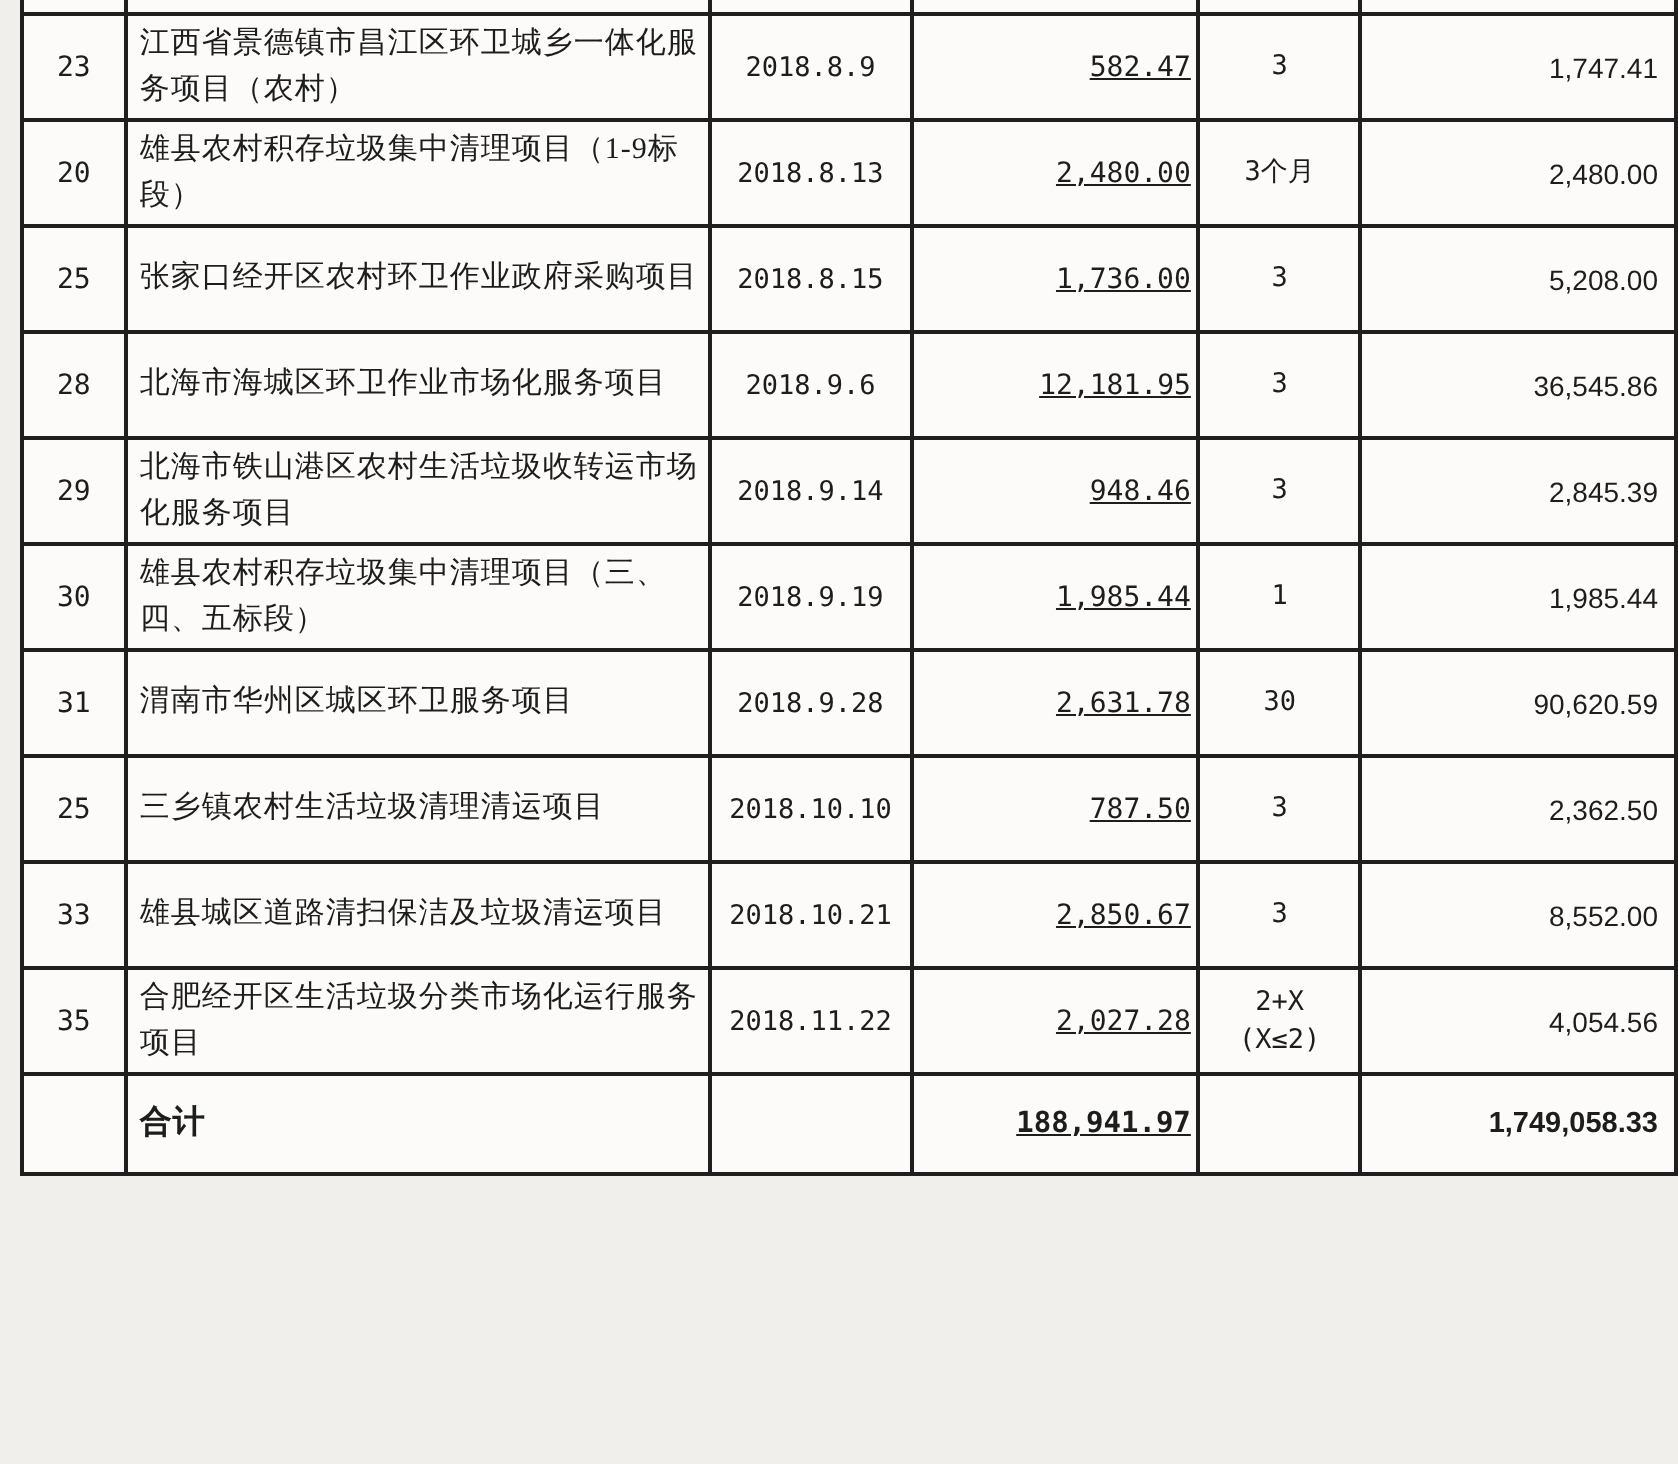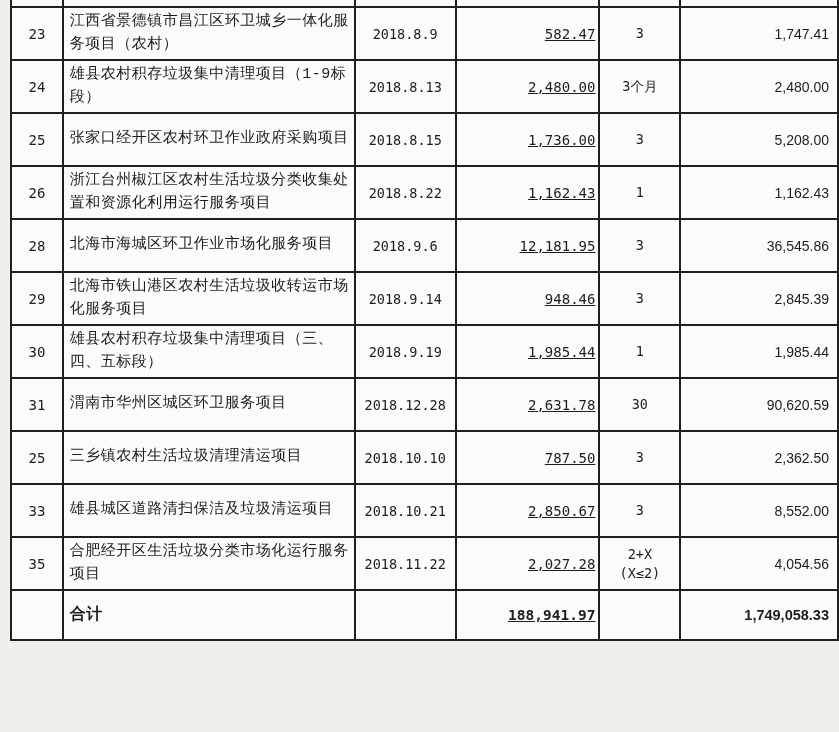--- a/index.html
+++ b/index.html
@@ -45,21 +45,20 @@
     text-align: center;
     font-family: "DejaVu Sans Mono", monospace;
     font-size: 14px;
   }
   td.cell-project {
     text-align: left;
     padding: 2px 4px 2px 6px;
     font-size: 15px;
     line-height: 1.5;
     letter-spacing: 0.5px;
-    font-family: Liberation Mono, monospace;
   }
   td.cell-date {
     text-align: center;
     font-family: "DejaVu Sans Mono", monospace;
     font-size: 13.5px;
   }
   td.cell-amount {
     text-align: right;
     padding-right: 3px;
     font-family: "DejaVu Sans Mono", monospace;
@@ -115,42 +114,34 @@
 
       <tr class="data-row">
           <td class="cell-index">23</td>
           <td class="cell-project">江西省景德镇市昌江区环卫城乡一体化服务项目（农村）</td>
           <td class="cell-date">2018.8.9</td>
           <td class="cell-amount">582.47</td>
           <td class="cell-term">3</td>
           <td class="cell-total">1,747.41</td>
         </tr>
         <tr class="data-row">
-          <td class="cell-index">24</td>
+          <td class="cell-index">20</td>
           <td class="cell-project">雄县农村积存垃圾集中清理项目（1-9标段）</td>
           <td class="cell-date">2018.8.13</td>
           <td class="cell-amount">2,480.00</td>
           <td class="cell-term">3个月</td>
           <td class="cell-total">2,480.00</td>
         </tr>
         <tr class="data-row">
           <td class="cell-index">25</td>
           <td class="cell-project">张家口经开区农村环卫作业政府采购项目</td>
           <td class="cell-date">2018.8.15</td>
           <td class="cell-amount">1,736.00</td>
           <td class="cell-term">3</td>
           <td class="cell-total">5,208.00</td>
-        </tr>
-        <tr class="data-row">
-          <td class="cell-index">26</td>
-          <td class="cell-project">浙江台州椒江区农村生活垃圾分类收集处置和资源化利用运行服务项目</td>
-          <td class="cell-date">2018.8.22</td>
-          <td class="cell-amount">1,162.43</td>
-          <td class="cell-term">1</td>
-          <td class="cell-total">1,162.43</td>
         </tr>
         <tr class="data-row">
           <td class="cell-index">28</td>
           <td class="cell-project">北海市海城区环卫作业市场化服务项目</td>
           <td class="cell-date">2018.9.6</td>
           <td class="cell-amount">12,181.95</td>
           <td class="cell-term">3</td>
           <td class="cell-total">36,545.86</td>
         </tr>
         <tr class="data-row">
@@ -165,21 +156,21 @@
           <td class="cell-index">30</td>
           <td class="cell-project">雄县农村积存垃圾集中清理项目（三、四、五标段）</td>
           <td class="cell-date">2018.9.19</td>
           <td class="cell-amount">1,985.44</td>
           <td class="cell-term">1</td>
           <td class="cell-total">1,985.44</td>
         </tr>
         <tr class="data-row">
           <td class="cell-index">31</td>
           <td class="cell-project">渭南市华州区城区环卫服务项目</td>
-          <td class="cell-date">2018.12.28</td>
+          <td class="cell-date">2018.9.28</td>
           <td class="cell-amount">2,631.78</td>
           <td class="cell-term">30</td>
           <td class="cell-total">90,620.59</td>
         </tr>
         <tr class="data-row">
           <td class="cell-index">25</td>
           <td class="cell-project">三乡镇农村生活垃圾清理清运项目</td>
           <td class="cell-date">2018.10.10</td>
           <td class="cell-amount">787.50</td>
           <td class="cell-term">3</td>

